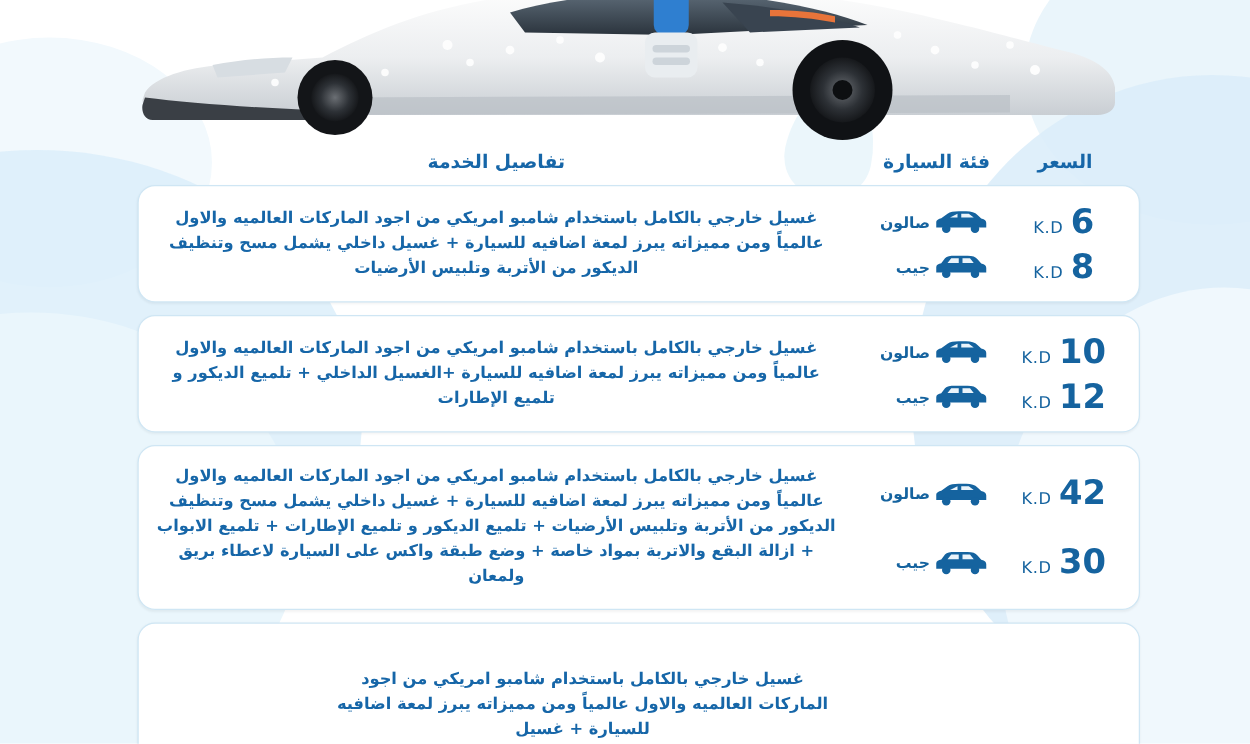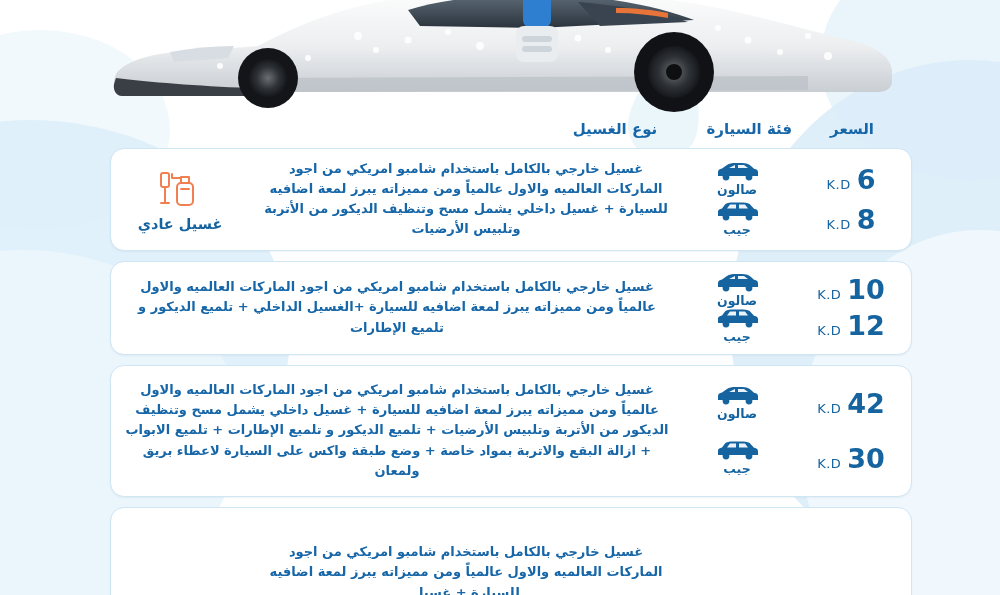--- a/index.html
+++ b/index.html
@@ -148,21 +148,21 @@
     color: #15639f;
   }
   .price-unit {
     font-size: 13px;
     font-weight: normal;
     color: #15639f;
     letter-spacing: .5px;
   }
   .cat-item {
     display: flex;
-    flex-direction: column;
+    flex-direction: row;
     align-items: center;
     gap: 1px;
   }
   .cat-label {
     font-size: 12.5px;
     font-weight: bold;
     color: #15639f;
   }
   .car-icon svg { display: block; }
 
@@ -266,21 +266,21 @@
       </g>
     </svg>
   </div>
 </div>
 
 <div class="table">
 
   <div class="thead">
     <div class="col-price">السعر</div>
     <div class="col-cat">فئة السيارة</div>
-    <div class="col-type">نوع الغسيل</div>
+    <div class="col-detail">تفاصيل الخدمة</div>
   </div>
 
   <div class="row">
     <div class="cell col-price price-col">
       <div class="price-item">
         <span class="price-num">6</span>
         <span class="price-unit">K.D</span>
       </div>
       <div class="price-item">
         <span class="price-num">8</span>
@@ -305,36 +305,20 @@
               <path d="M4,15 L4,10.5 C4,8.8 6,8 8,7.6 L11,3.6 C12.5,2 15,1.6 19,1.6 L29,1.6 C33,1.6 35.5,2.4 37,4.4 L40,7.8 C43,8.4 44,9.6 44,11.4 L44,15 Z" fill="#15639f"></path>
               <circle cx="12" cy="16" r="3.4" fill="#15639f"></circle>
               <circle cx="35" cy="16" r="3.4" fill="#15639f"></circle>
               <path d="M13,7.4 L16,3.6 L22,3.6 L22,7.4 Z M25,3.6 L31,3.6 L34,7.4 L25,7.4 Z" fill="#eaf3fa"></path>
             </svg>
         </span>
         <span class="cat-label">جيب</span>
       </div>
     </div>
     <div class="cell col-detail detail-col">غسيل خارجي بالكامل باستخدام شامبو امريكي من اجود الماركات العالميه والاول عالمياً ومن مميزاته يبرز لمعة اضافيه للسيارة + غسيل داخلي يشمل مسح وتنظيف الديكور من الأتربة وتلبيس الأرضيات</div>
-    <div class="cell col-type type-col">
-      <span class="type-icon">
-        <svg width="50" height="42" viewBox="0 0 50 42">
-            <g fill="none" stroke="#f07f52" stroke-width="2" stroke-linecap="round" stroke-linejoin="round">
-              <rect x="22" y="16" width="16" height="22" rx="4"></rect>
-              <path d="M26,16 L26,10 L34,10 L34,16"></path>
-              <path d="M26,11 L17,11 L17,7"></path>
-              <path d="M26,22 L34,22"></path>
-              <rect x="6" y="6" width="8" height="14" rx="2"></rect>
-              <path d="M10,20 L10,36"></path>
-              <path d="M6,36 L14,36"></path>
-            </g>
-          </svg>
-      </span>
-      <span class="type-label">غسيل عادي</span>
-    </div>
   </div>
 
   <div class="row">
     <div class="cell col-price price-col">
       <div class="price-item">
         <span class="price-num">10</span>
         <span class="price-unit">K.D</span>
       </div>
       <div class="price-item">
         <span class="price-num">12</span>

